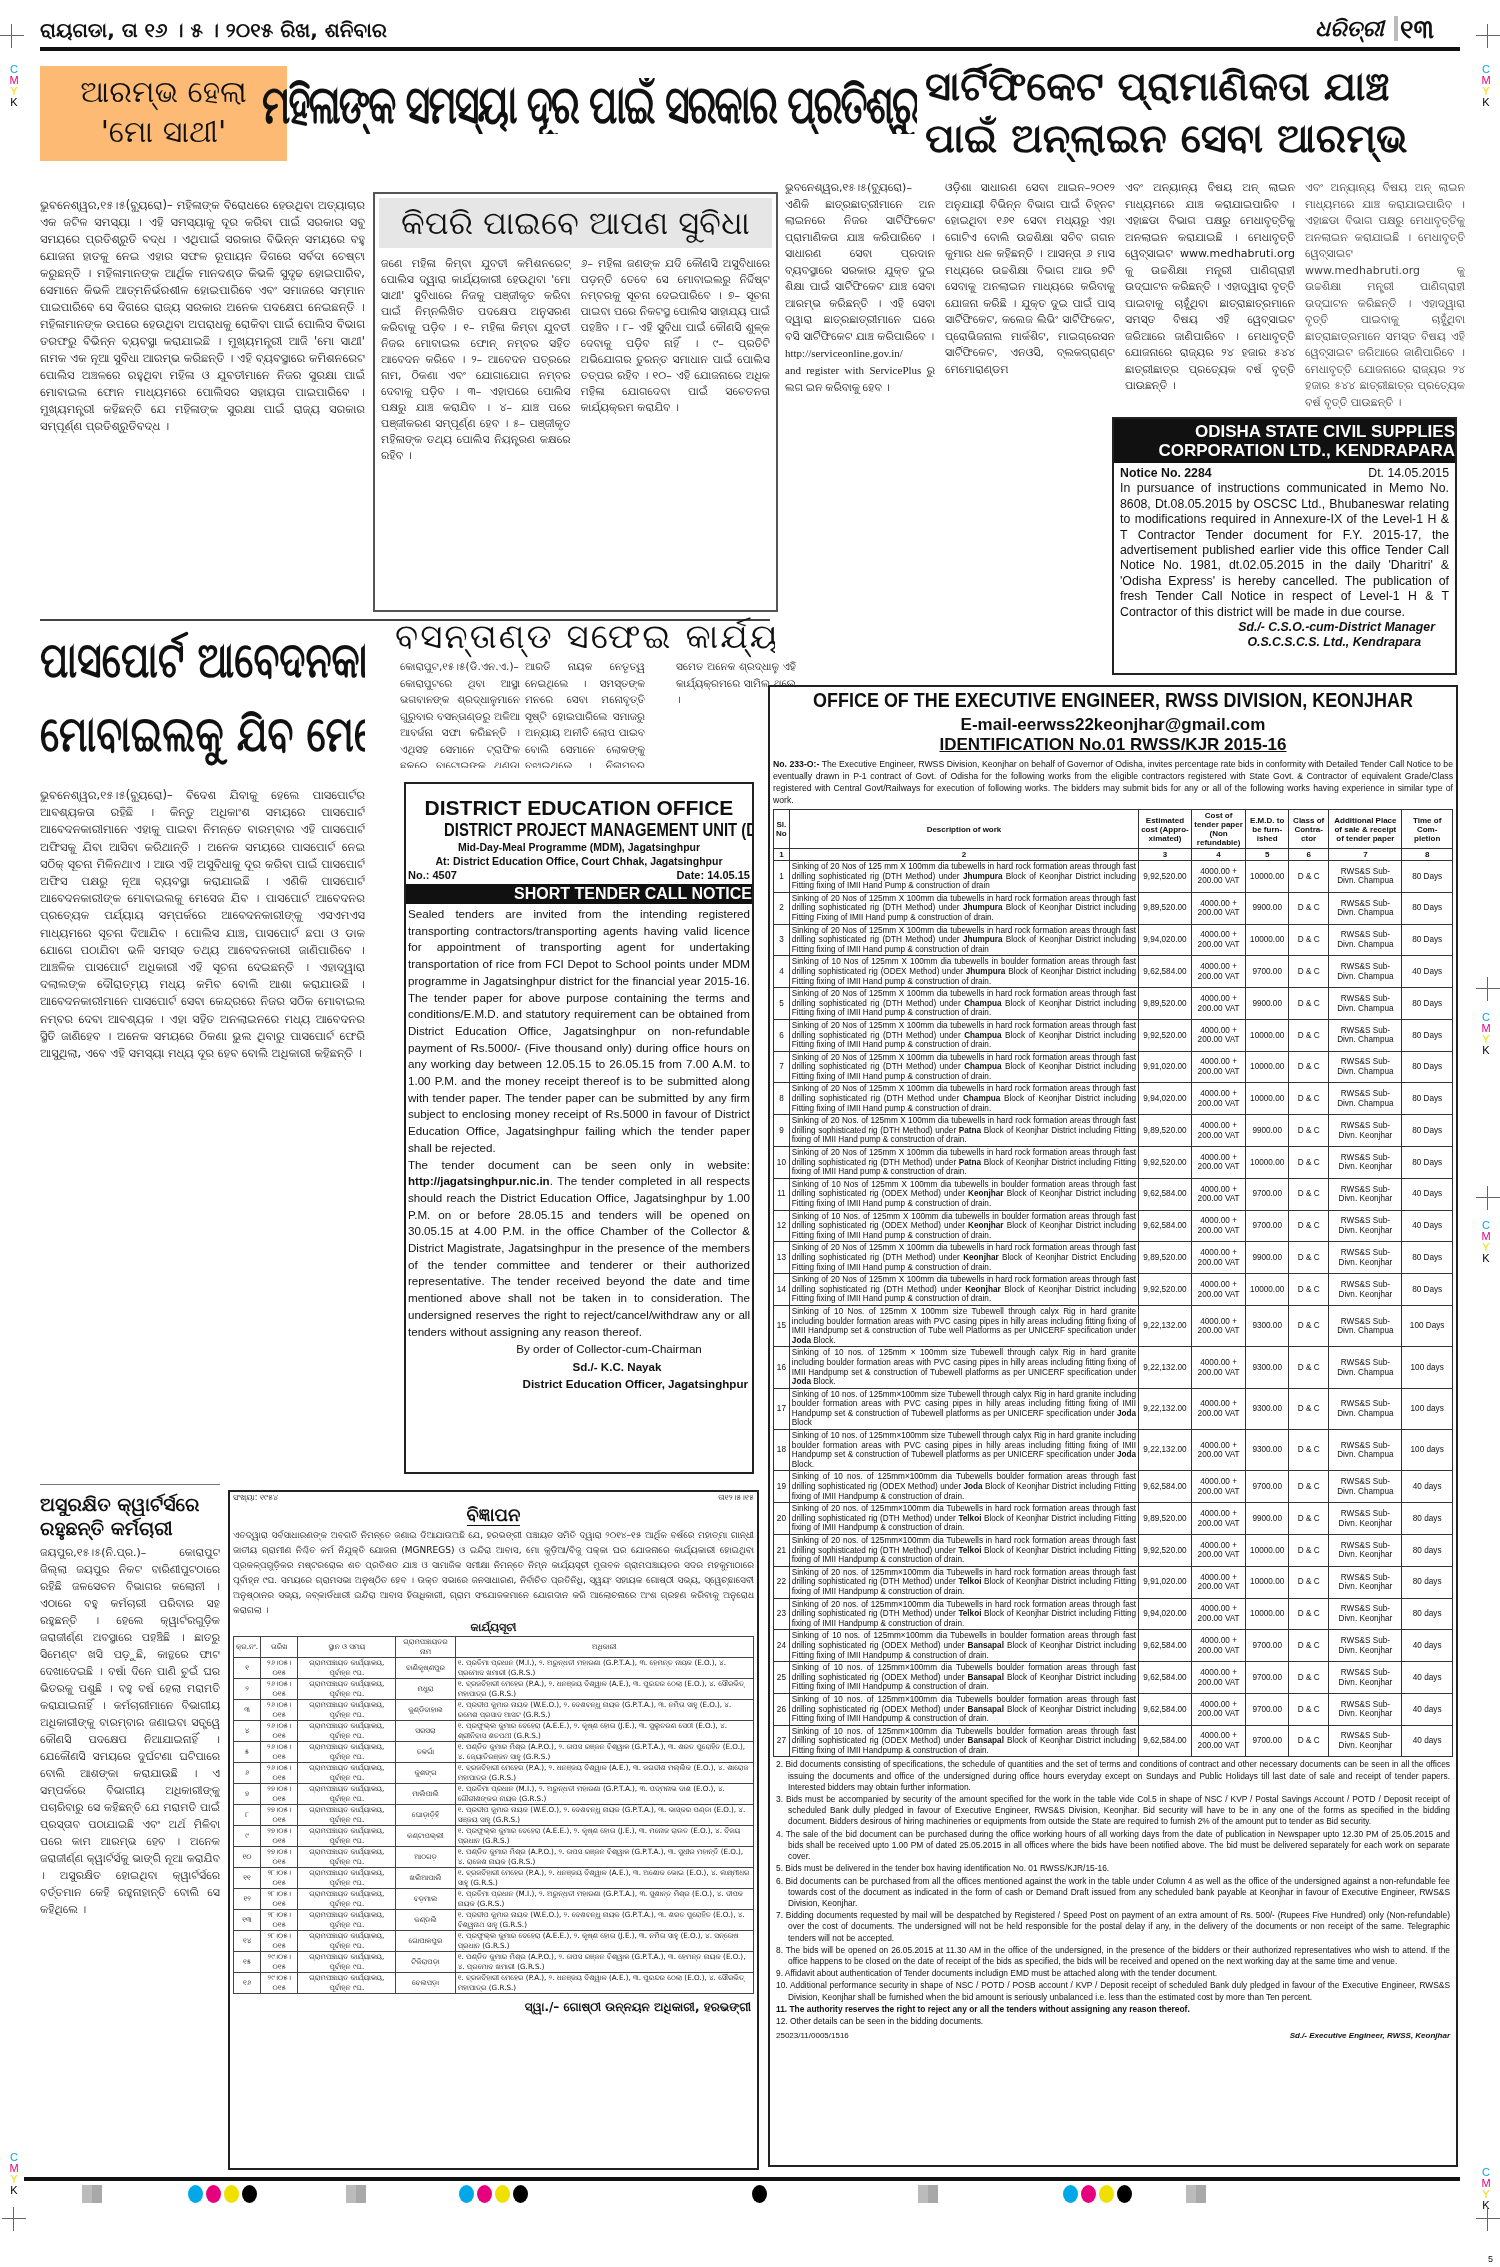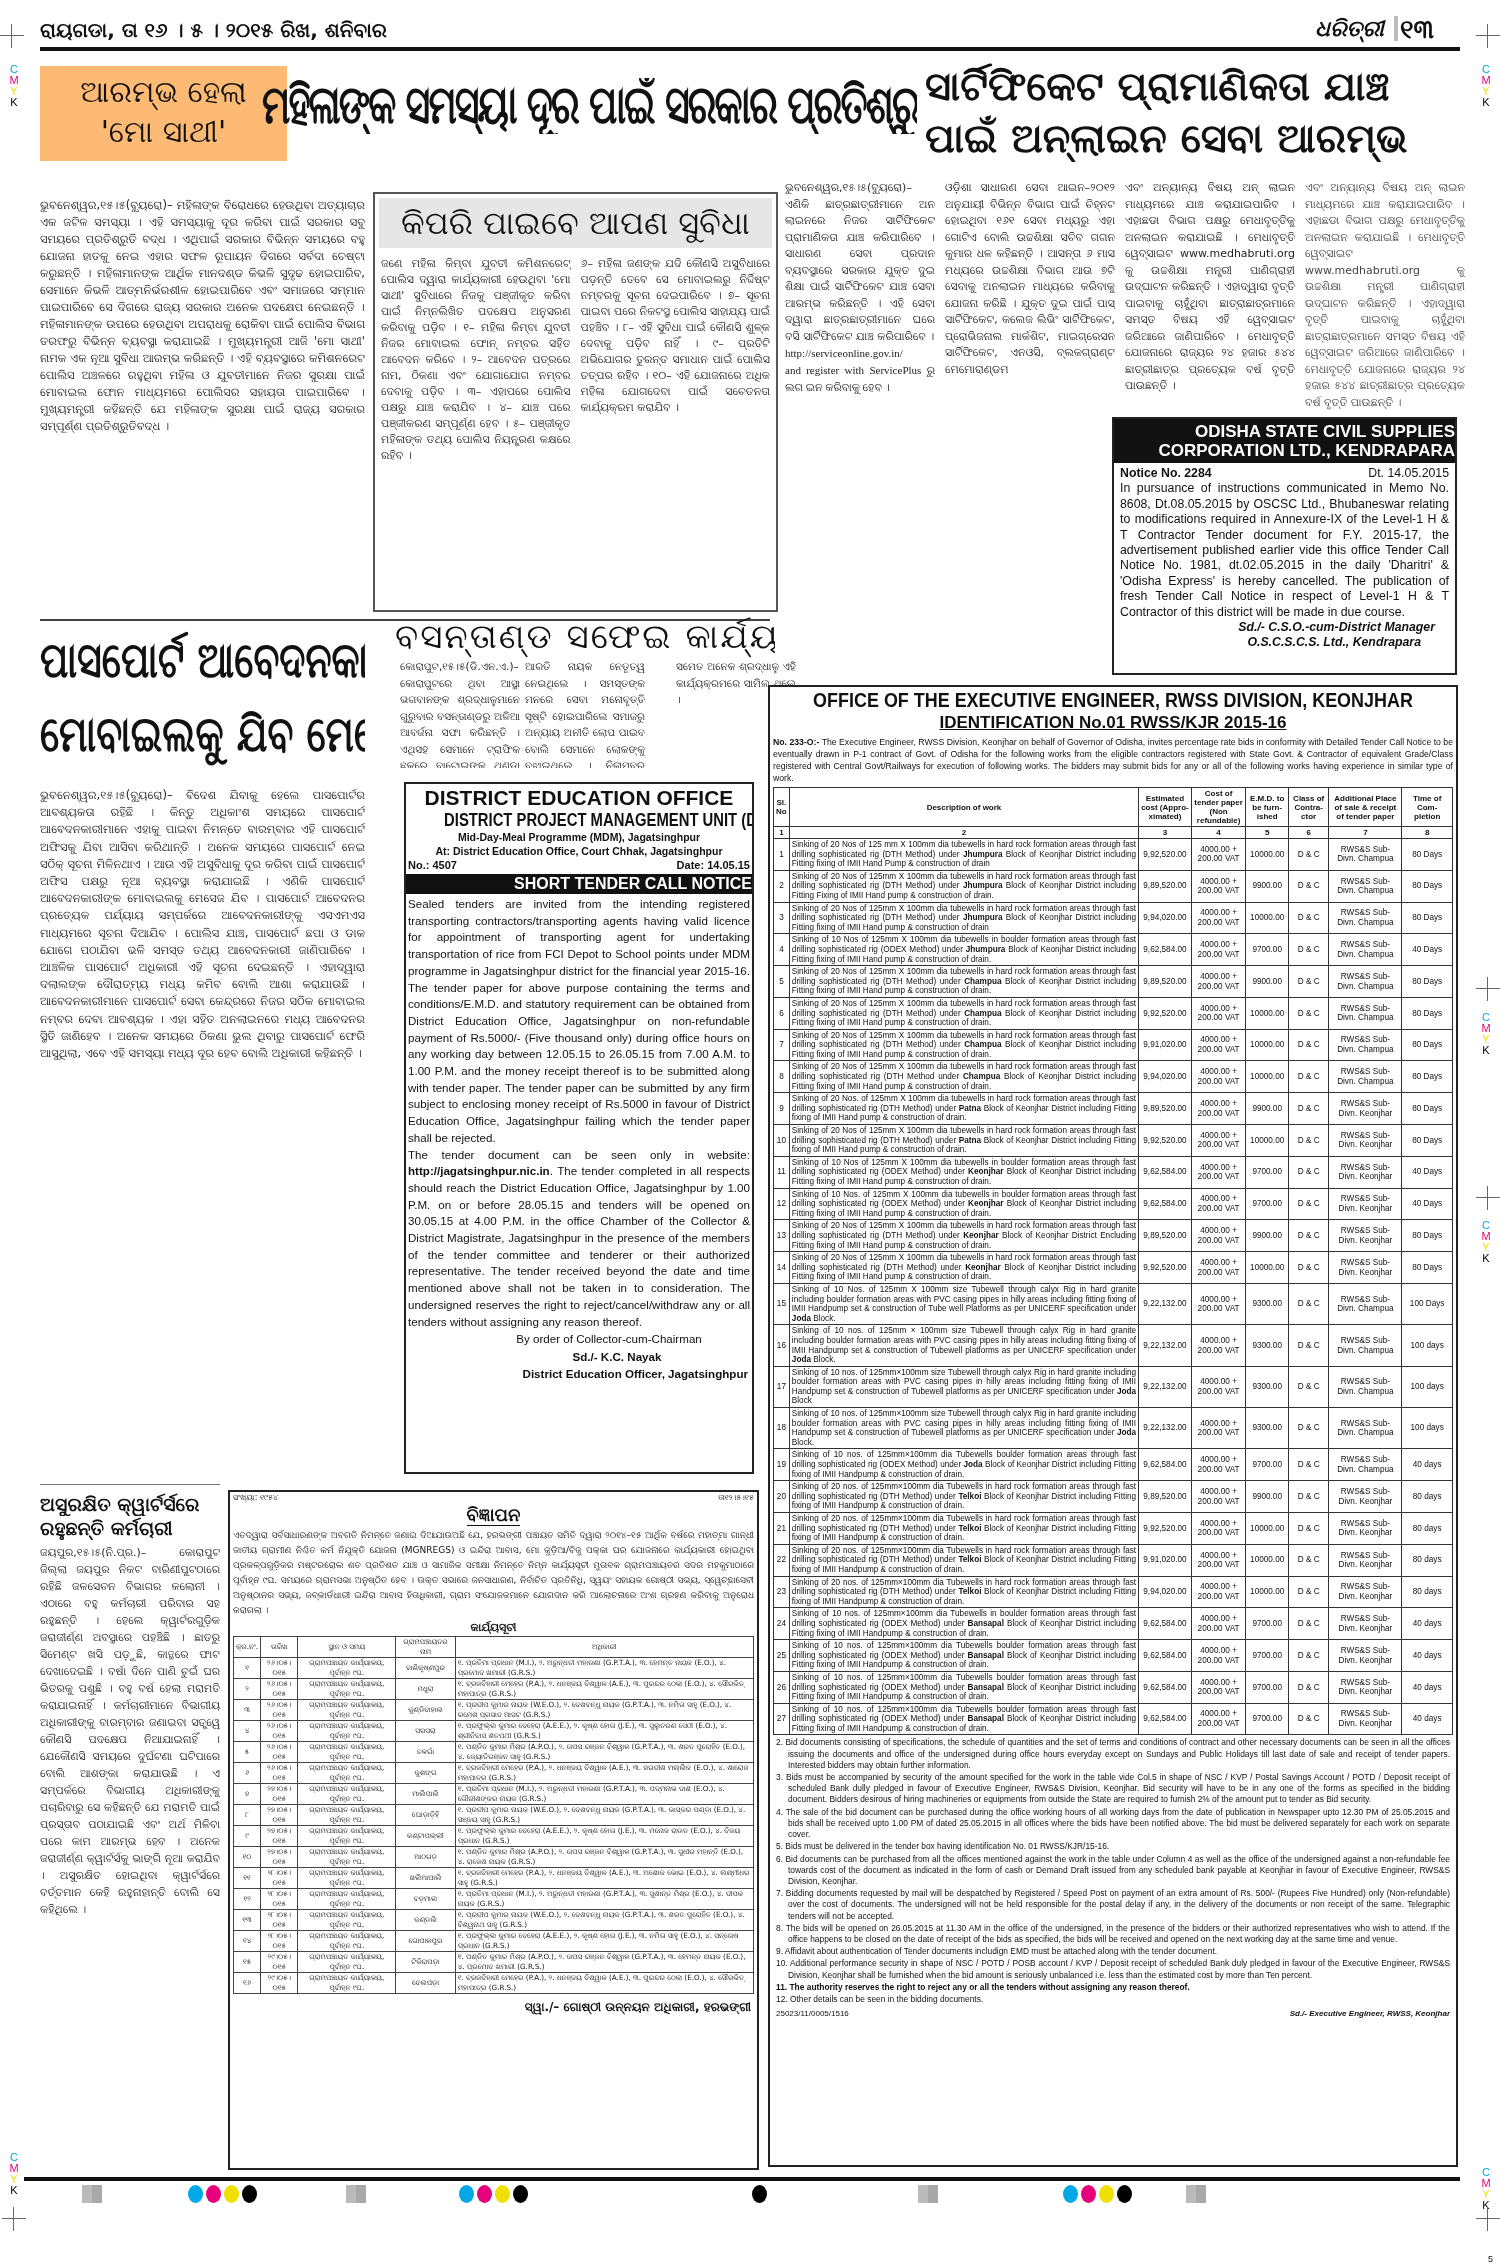--- a/index.html
+++ b/index.html
@@ -128,21 +128,21 @@
 <div class="abs hd-or" style="left:40px;top:622px;width:325px;font-size:38px;line-height:58px;transform:scaleY(1.3);transform-origin:top left">ପାସପୋର୍ଟ ଆବେଦନକାରୀଙ୍କ</div>
 <div class="abs hd-or" style="left:40px;top:696px;width:325px;font-size:38px;line-height:58px;transform:scaleY(1.3);transform-origin:top left">ମୋବାଇଲକୁ ଯିବ ମେସେଜ୍</div>
 <div class="abs orcol" style="left:40px;top:787px;width:325px;height:690px;font-size:11.5px;line-height:17.2px">ଭୁବନେଶ୍ୱର,୧୫।୫(ବ୍ୟୁରୋ)– ବିଦେଶ ଯିବାକୁ ହେଲେ ପାସପୋର୍ଟର ଆବଶ୍ୟକତା ରହିଛି । କିନ୍ତୁ ଅଧିକାଂଶ ସମୟରେ ପାସପୋର୍ଟ ଆବେଦନକାରୀମାନେ ଏହାକୁ ପାଇବା ନିମନ୍ତେ ବାରମ୍ବାର ଏହି ପାସପୋର୍ଟ ଅଫିସକୁ ଯିବା ଆସିବା କରିଥାନ୍ତି । ଅନେକ ସମୟରେ ପାସପୋର୍ଟ ନେଇ ସଠିକ୍ ସୂଚନା ମିଳିନଥାଏ । ଆଉ ଏହି ଅସୁବିଧାକୁ ଦୂର କରିବା ପାଇଁ ପାସପୋର୍ଟ ଅଫିସ ପକ୍ଷରୁ ନୂଆ ବ୍ୟବସ୍ଥା କରାଯାଇଛି । ଏଣିକି ପାସପୋର୍ଟ ଆବେଦନକାରୀଙ୍କ ମୋବାଇଲକୁ ମେସେଜ ଯିବ । ପାସପୋର୍ଟ ଆବେଦନର ପ୍ରତ୍ୟେକ ପର୍ଯ୍ୟାୟ ସମ୍ପର୍କରେ ଆବେଦନକାରୀଙ୍କୁ ଏସଏମଏସ ମାଧ୍ୟମରେ ସୂଚନା ଦିଆଯିବ । ପୋଲିସ ଯାଞ୍ଚ, ପାସପୋର୍ଟ ଛପା ଓ ଡାକ ଯୋଗେ ପଠାଯିବା ଭଳି ସମସ୍ତ ତଥ୍ୟ ଆବେଦନକାରୀ ଜାଣିପାରିବେ । ଆଞ୍ଚଳିକ ପାସପୋର୍ଟ ଅଧିକାରୀ ଏହି ସୂଚନା ଦେଇଛନ୍ତି । ଏହାଦ୍ୱାରା ଦଲାଲଙ୍କ ଦୌରାତ୍ମ୍ୟ ମଧ୍ୟ କମିବ ବୋଲି ଆଶା କରାଯାଉଛି । ଆବେଦନକାରୀମାନେ ପାସପୋର୍ଟ ସେବା କେନ୍ଦ୍ରରେ ନିଜର ସଠିକ ମୋବାଇଲ ନମ୍ବର ଦେବା ଆବଶ୍ୟକ । ଏହା ସହିତ ଅନଲାଇନରେ ମଧ୍ୟ ଆବେଦନର ସ୍ଥିତି ଜାଣିହେବ । ଅନେକ ସମୟରେ ଠିକଣା ଭୁଲ ଥିବାରୁ ପାସପୋର୍ଟ ଫେରି ଆସୁଥିଲା, ଏବେ ଏହି ସମସ୍ୟା ମଧ୍ୟ ଦୂର ହେବ ବୋଲି ଅଧିକାରୀ କହିଛନ୍ତି ।</div>
 
 <div class="abs" style="left:395px;top:612px;width:380px;font-size:34px;line-height:48px;white-space:nowrap;overflow:hidden;letter-spacing:2px">ବସନ୍ତାଣ୍ଡ ସଫେଇ କାର୍ଯ୍ୟକ୍ରମ</div>
 <div class="abs orcol" style="left:400px;top:658px;width:120px;height:110px;font-size:10.5px;line-height:16.5px">କୋରାପୁଟ,୧୫।୫(ଡି.ଏନ.ଏ.)– କୋରାପୁଟରେ ଥିବା ଆସ୍ଥା ଭଗବାନଙ୍କ ଶ୍ରଦ୍ଧାଳୁମାନେ ଗୁରୁବାର ବସନ୍ତାଣ୍ଡରୁ ଅଳିଆ ଆବର୍ଜନା ସଫା କରିଛନ୍ତି । ଏଥିସହ ସେମାନେ ଟ୍ରାଫିକ ଛକରେ ବାଟୋଇଙ୍କୁ ଥଣ୍ଡା ପାଣି ବଣ୍ଟନ କରିଥିଲେ ।</div>
 <div class="abs orcol" style="left:525px;top:658px;width:120px;height:110px;font-size:10.5px;line-height:16.5px">ଆରତି ନାୟକ ନେତୃତ୍ୱ ନେଇଥିଲେ । ସମସ୍ତଙ୍କ ମନରେ ସେବା ମନୋବୃତ୍ତି ସୃଷ୍ଟି ହୋଇପାରିଲେ ସମାଜରୁ ଅନ୍ୟାୟ ଅନୀତି ଲୋପ ପାଇବ ବୋଲି ସେମାନେ ଲୋକଙ୍କୁ ବୁଝାଇଥିଲେ । ନିଳାମ୍ବର ନାୟକ, ଗିରିଶ ନାୟକ, ବୃନ୍ଦାବତୀ ହନ୍ତାଳ, ମୁକ୍ତାମଣି ହନ୍ତାଳଙ୍କ</div>
 <div class="abs orcol" style="left:676px;top:658px;width:120px;height:110px;font-size:10.5px;line-height:16.5px">ସମେତ ଅନେକ ଶ୍ରଦ୍ଧାଳୁ ଏହି କାର୍ଯ୍ୟକ୍ରମରେ ସାମିଲ ଥିଲେ ।</div>
 
 <div class="box" style="left:404px;top:782px;width:350px;height:692px">
-  <div class="en" style="text-align:center;font-weight:bold;font-size:21px;line-height:23px;padding-top:2px">DISTRICT EDUCATION OFFICE</div>
+  <div class="en" style="text-align:center;font-weight:bold;font-size:21px;line-height:23px;padding-top:12px">DISTRICT EDUCATION OFFICE</div>
   <div class="en" style="text-align:center;font-weight:bold;font-size:19px;line-height:21px;transform:scaleX(.78);transform-origin:center;white-space:nowrap">DISTRICT PROJECT MANAGEMENT UNIT (DPMU)</div>
   <div class="en" style="text-align:center;font-weight:bold;font-size:10.5px;line-height:14px">Mid-Day-Meal Programme (MDM), Jagatsinghpur</div>
   <div class="en" style="text-align:center;font-weight:bold;font-size:10.5px;line-height:14px">At: District Education Office, Court Chhak, Jagatsinghpur</div>
   <div class="en" style="display:flex;justify-content:space-between;font-weight:bold;font-size:11px;line-height:14px;padding:0 2px">
     <span>No.: 4507</span>
     <span>Date: 14.05.15</span>
   </div>
   <div class="blackbar" style="font-size:16px;line-height:20px;margin:2px 0">SHORT TENDER CALL NOTICE</div>
   <div class="en just" style="font-size:11.6px;line-height:16.7px;padding:0 2px">
     <div>Sealed tenders are invited from the intending registered transporting contractors/transporting agents having valid licence for appointment of transporting agent for undertaking transportation of rice from FCI Depot to School points under MDM programme in Jagatsinghpur district for the financial year 2015-16. The tender paper for above purpose containing the terms and conditions/E.M.D. and statutory requirement can be obtained from District Education Office, Jagatsinghpur on non-refundable payment of Rs.5000/- (Five thousand only) during office hours on any working day between 12.05.15 to 26.05.15 from 7.00 A.M. to 1.00 P.M. and the money receipt thereof is to be submitted along with tender paper. The tender paper can be submitted by any firm subject to enclosing money receipt of Rs.5000 in favour of District Education Office, Jagatsinghpur failing which the tender paper shall be rejected.</div>
@@ -291,20 +291,21 @@
             <td class="off">୧. ବ୍ରଜବିହାରୀ ମେହେର (P.A.), ୨. ଧନଞ୍ଜୟ ବିଶ୍ୱାଳ (A.E.), ୩. ପୁରନ୍ଦର ଠେଲା (E.O.), ୪. ସୌରଭିତ୍ ମହାପାତ୍ର (G.R.S.)</td>
           </tr>
         </tbody>
     </table>
   </div>
   <div style="text-align:right;font-size:12px;font-weight:bold;padding:6px 6px 0">ସ୍ୱା./– ଗୋଷ୍ଠୀ ଉନ୍ନୟନ ଅଧିକାରୀ, ହରଭଙ୍ଗୀ</div>
 </div>
 
 <div class="box" style="left:768px;top:685px;width:690px;height:1482px">
   <div class="en" style="font-weight:bold;font-size:19.5px;line-height:26px;text-align:center;white-space:nowrap;transform:scaleX(.92);transform-origin:center">OFFICE OF THE EXECUTIVE ENGINEER, RWSS DIVISION, KEONJHAR</div>
+  <div class="en" style="text-align:center;font-weight:bold;font-size:17px;line-height:20px;padding-top:2px">E-mail-eerwss22keonjhar@gmail.com</div>
   <div class="en" style="text-align:center;font-weight:bold;font-size:17px;line-height:20px;text-decoration:underline">IDENTIFICATION No.01 RWSS/KJR 2015-16</div>
   <div class="en just" style="font-size:8.7px;line-height:12px;padding:3px 3px"><b>No. 233-O:-</b><span> The Executive Engineer, RWSS Division, Keonjhar on behalf of Governor of Odisha, invites percentage rate bids in conformity with Detailed Tender Call Notice to be eventually drawn in P-1 contract of Govt. of Odisha for the following works from the eligible contractors registered with State Govt. &amp; Contractor of equivalent Grade/Class registered with Central Govt/Railways for execution of following works. The bidders may submit bids for any or all of the following works having experience in similar type of work.</span></div>
   <div style="padding:0 3px">
     <table class="bids">
       <colgroup>
           <col style="width:15px">
           <col style="width:345px">
           <col style="width:52px">
           <col style="width:54px">
           <col style="width:42px">

